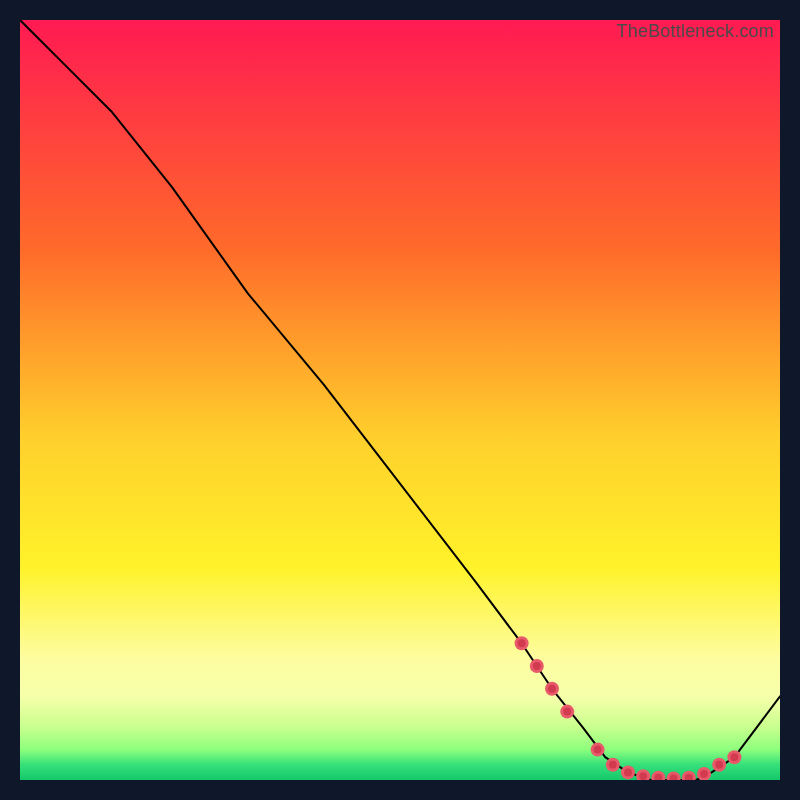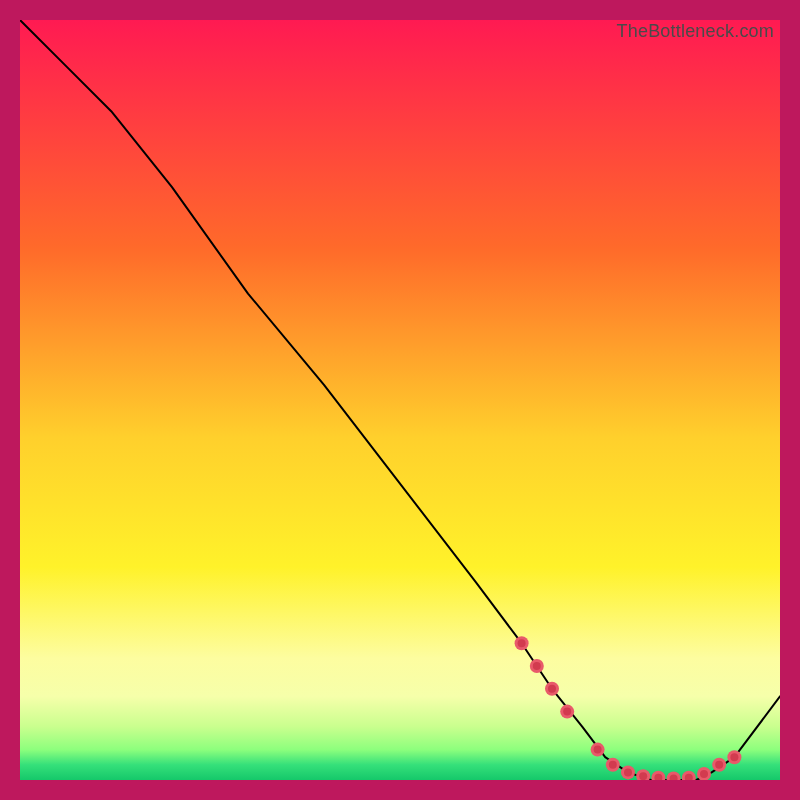--- a/index.html
+++ b/index.html
@@ -6,21 +6,21 @@
     margin: 0;
     padding: 0;
     width: 800px;
     height: 800px;
     background: #000;
     overflow: hidden;
   }
   .frame {
     position: absolute;
     inset: 0;
-    background: #be185d;
+    background: #0f172a;
   }
   .plot {
     position: absolute;
     left: 20px;
     top: 20px;
     width: 760px;
     height: 760px;
     
     background: linear-gradient(
       to bottom,

